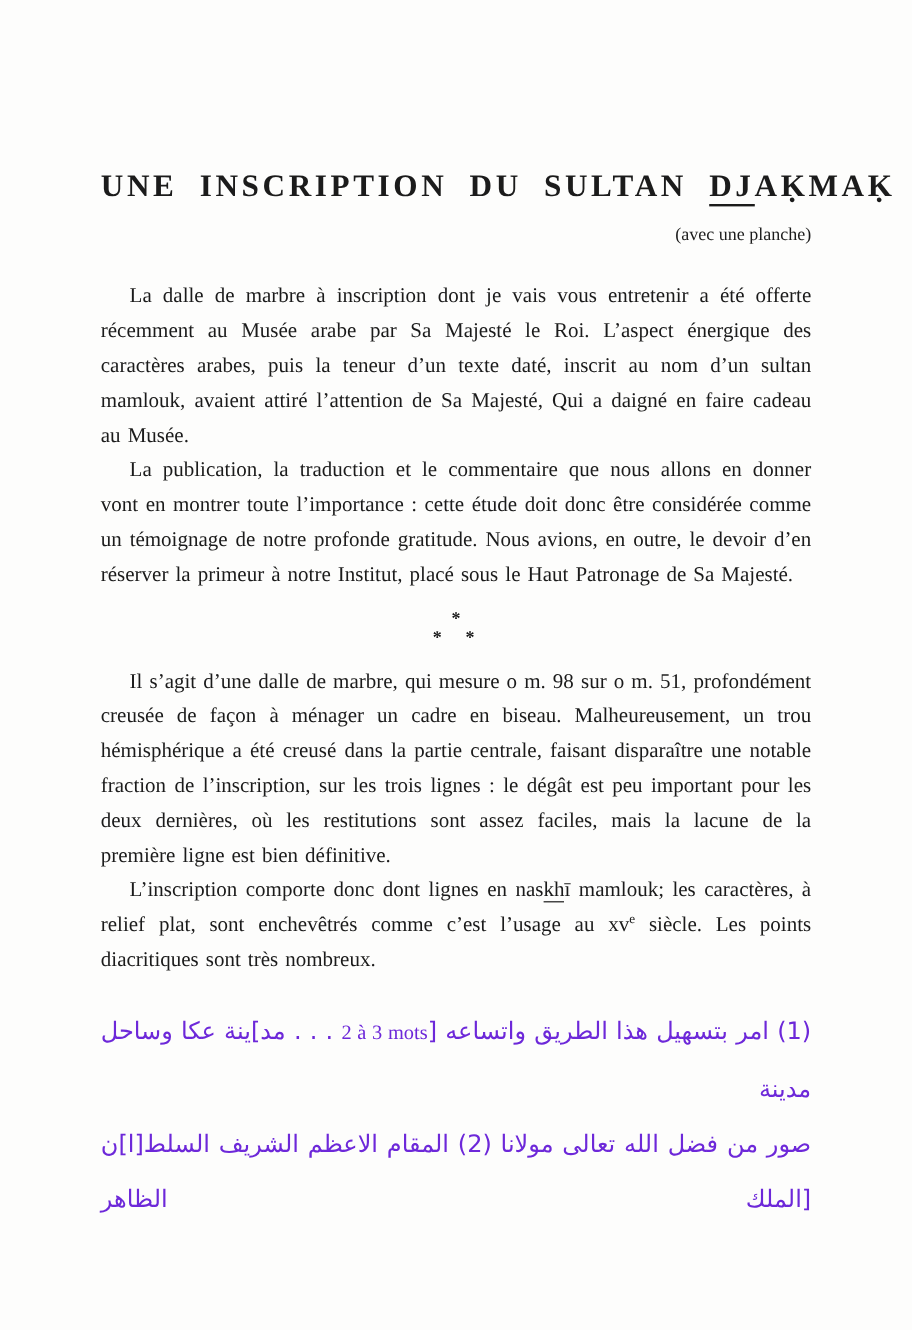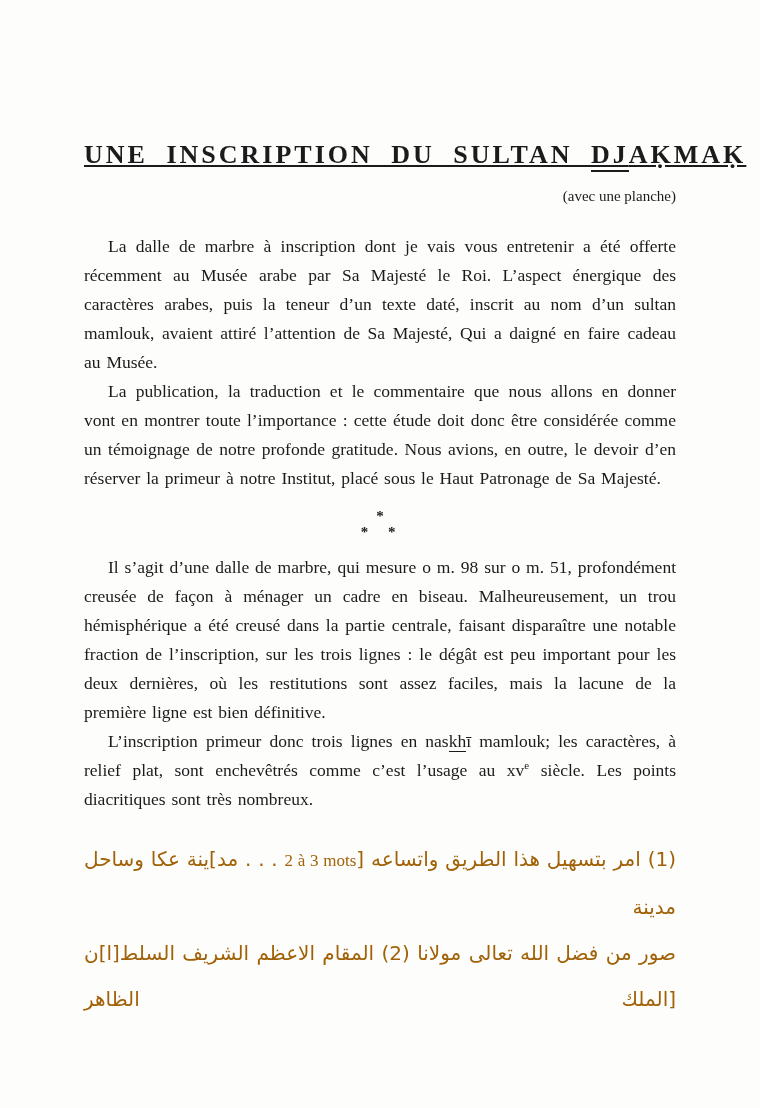--- a/index.html
+++ b/index.html
@@ -19,21 +19,20 @@
     overflow: hidden;
   }
   .title {
     font-size: 26px;
     font-weight: bold;
     text-align: center;
     letter-spacing: 3px;
     word-spacing: 9px;
     margin: 0 0 18px 0;
     white-space: nowrap;
-    text-decoration: underline;
   }
   .title .u2 {
     border-bottom: 2px solid #1b1b1b;
     padding-bottom: 1px;
   }
   .subtitle {
     font-size: 15px;
     text-align: right;
     margin-bottom: 27px;
     margin-top: 12px;
@@ -82,21 +81,21 @@
   .arabic-block {
     margin-top: 22px;
     font-family: "DejaVu Sans", sans-serif;
   }
   .arabic-line {
     direction: rtl;
     font-size: 20px;
     line-height: 46px;
     text-align: justify;
     text-align-last: justify;
-    color: #a16207;
+    color: #6d28d9;
   }
   .arabic-line span {
     unicode-bidi: isolate;
   }
   .arabic-line .latin-note {
     font-family: "Liberation Serif", "DejaVu Serif", serif;
     font-size: 17px;
   }
 </style>
 </head>
@@ -114,20 +113,20 @@
 
   <p class="body-p">La publication, la traduction et le commentaire que nous allons en donner vont en montrer toute l’importance : cette étude doit donc être considérée comme un témoignage de notre profonde gratitude. Nous avions, en outre, le devoir d’en réserver la primeur à notre Institut, placé sous le Haut Patronage de Sa Majesté.</p>
 
   <div class="separator">
     <div>*</div>
     <div class="sep-bottom">* *</div>
   </div>
 
   <p class="body-p">Il s’agit d’une dalle de marbre, qui mesure o m. 98 sur o m. 51, profondément creusée de façon à ménager un cadre en biseau. Malheureusement, un trou hémisphérique a été creusé dans la partie centrale, faisant disparaître une notable fraction de l’inscription, sur les trois lignes : le dégât est peu important pour les deux dernières, où les restitutions sont assez faciles, mais la lacune de la première ligne est bien définitive.</p>
 
-  <p class="body-p"><span>L’inscription primeur donc trois lignes en nas</span><span class="u">kh</span><span>ī mamlouk; les caractères, à relief plat, sont enchevêtrés comme c’est l’usage au xv</span><sup class="ord">e</sup><span> siècle. Les points diacritiques sont très nombreux.</span></p>
+  <p class="body-p"><span>L’inscription comporte donc dont lignes en nas</span><span class="u">kh</span><span>ī mamlouk; les caractères, à relief plat, sont enchevêtrés comme c’est l’usage au xv</span><sup class="ord">e</sup><span> siècle. Les points diacritiques sont très nombreux.</span></p>
 
   <div class="arabic-block">
     <div class="arabic-line" dir="rtl"><span dir="rtl">(1) امر بتسهيل هذا الطريق واتساعه [</span><span dir="ltr" class="latin-note">2 à 3 mots</span><span dir="rtl"> . . . مد]ينة عكا وساحل مدينة</span></div>
     <div class="arabic-line" dir="rtl">صور من فضل الله تعالى مولانا (2) المقام الاعظم الشريف السلط[ا]ن [الملك الظاهر</div>
   </div>
 
 </div>
 
 </body></html>

